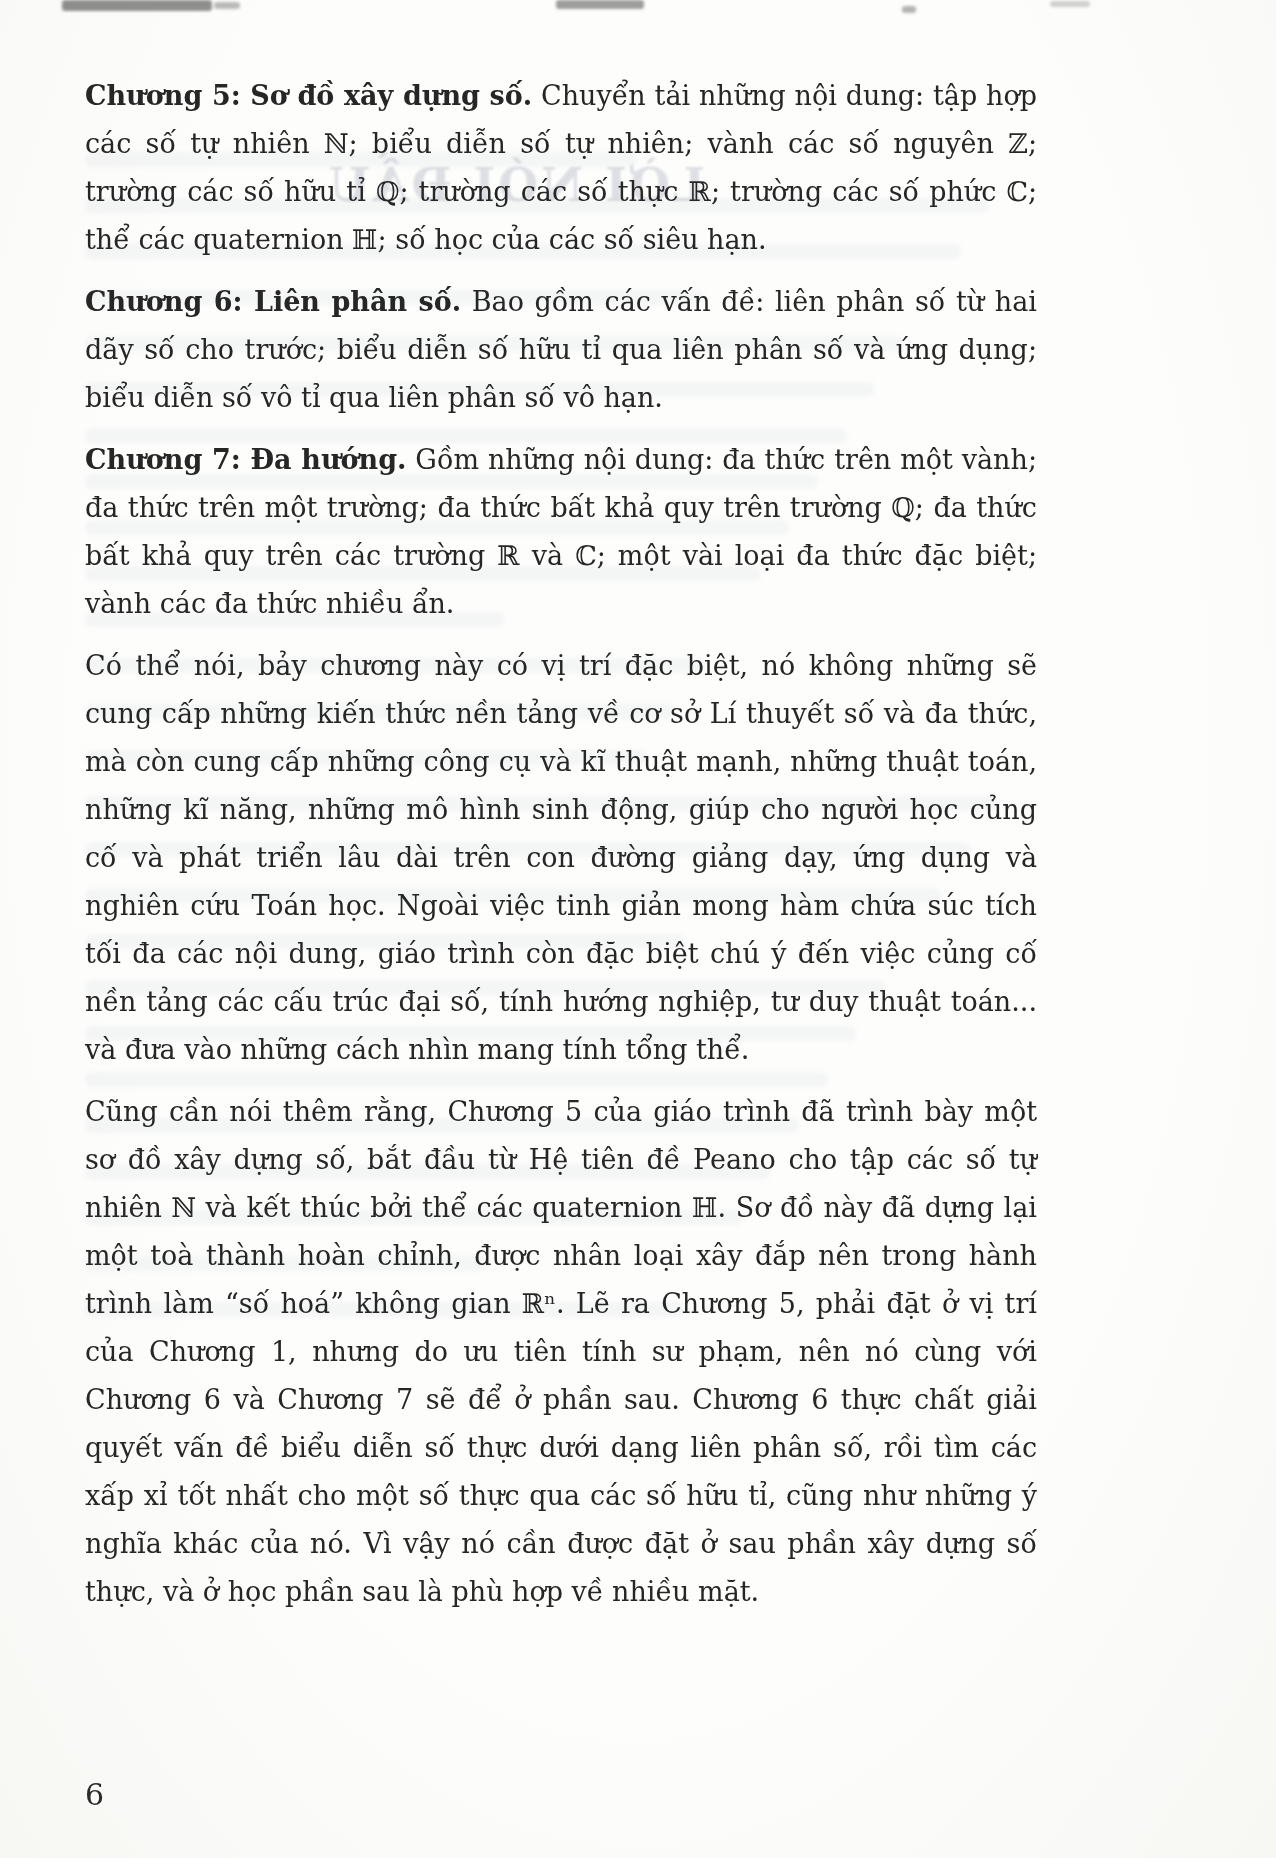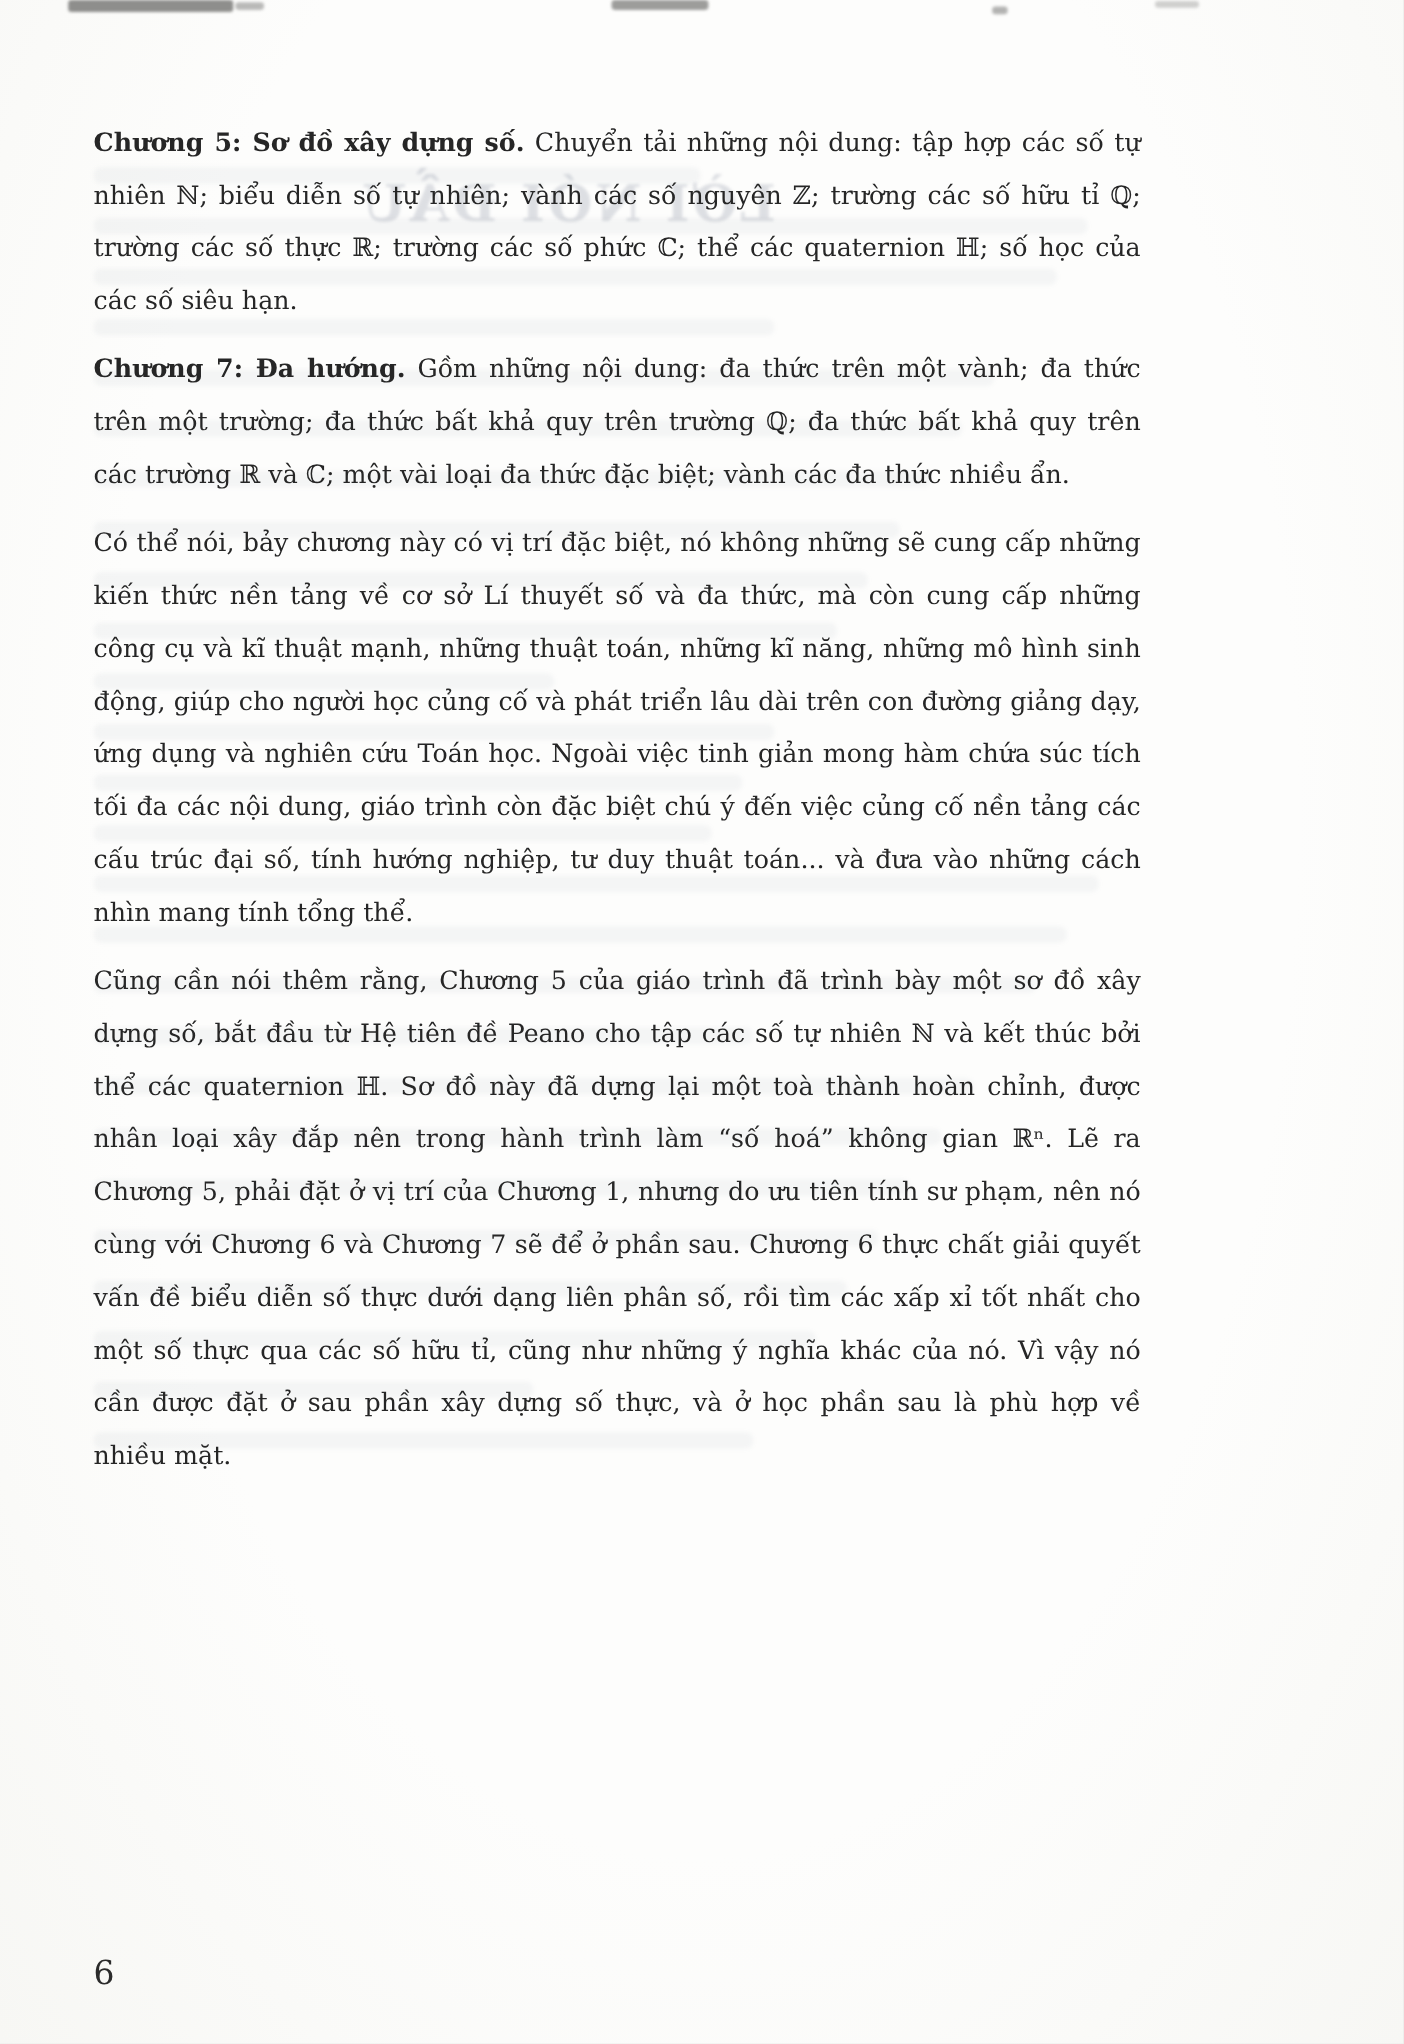--- a/index.html
+++ b/index.html
@@ -66,24 +66,23 @@
   }
 
   
   .content {
     position: absolute;
     left: 85px;
     top: 0;
     width: 952px;
     padding-top: 72px;
     z-index: 1;
-    font-size: 23px;
+    font-size: 27px;
     line-height: 48px;
     text-align: justify;
-    margin-top: 34px;
   }
   .content p {
     margin: 0 0 14px 0;
   }
   .lead {
     font-weight: 700;
   }
 
   .page-number {
     position: absolute;
@@ -134,20 +133,21 @@
         <div class="bt-line" style="top: 1150px; width: 69%;"></div>
         <div class="bt-line" style="top: 1196px; width: 42%;"></div>
         <div class="bt-line" style="top: 1242px; width: 63%;"></div>
       </div>
   </div>
 
   <main class="content">
 
     <p><b class="lead">Chương 5: Sơ đồ xây dựng số.</b> <span>Chuyển tải những nội dung: tập hợp các số tự nhiên ℕ; biểu diễn số tự nhiên; vành các số nguyên ℤ; trường các số hữu tỉ ℚ; trường các số thực ℝ; trường các số phức ℂ; thể các quaternion ℍ; số học của các số siêu hạn.</span></p>
 
+    <p><b class="lead">Chương 6: Liên phân số.</b> <span>Bao gồm các vấn đề: liên phân số từ hai dãy số cho trước; biểu diễn số hữu tỉ qua liên phân số và ứng dụng; biểu diễn số vô tỉ qua liên phân số vô hạn.</span></p>
 
     <p><b class="lead">Chương 7: Đa hướng.</b> <span>Gồm những nội dung: đa thức trên một vành; đa thức trên một trường; đa thức bất khả quy trên trường ℚ; đa thức bất khả quy trên các trường ℝ và ℂ; một vài loại đa thức đặc biệt; vành các đa thức nhiều ẩn.</span></p>
 
     <p><span>Có thể nói, bảy chương này có vị trí đặc biệt, nó không những sẽ cung cấp những kiến thức nền tảng về cơ sở Lí thuyết số và đa thức, mà còn cung cấp những công cụ và kĩ thuật mạnh, những thuật toán, những kĩ năng, những mô hình sinh động, giúp cho người học củng cố và phát triển lâu dài trên con đường giảng dạy, ứng dụng và nghiên cứu Toán học. Ngoài việc tinh giản mong hàm chứa súc tích tối đa các nội dung, giáo trình còn đặc biệt chú ý đến việc củng cố nền tảng các cấu trúc đại số, tính hướng nghiệp, tư duy thuật toán... và đưa vào những cách nhìn mang tính tổng thể.</span></p>
 
     <p><span>Cũng cần nói thêm rằng, Chương 5 của giáo trình đã trình bày một sơ đồ xây dựng số, bắt đầu từ Hệ tiên đề Peano cho tập các số tự nhiên ℕ và kết thúc bởi thể các quaternion ℍ. Sơ đồ này đã dựng lại một toà thành hoàn chỉnh, được nhân loại xây đắp nên trong hành trình làm “số hoá” không gian ℝⁿ. Lẽ ra Chương 5, phải đặt ở vị trí của Chương 1, nhưng do ưu tiên tính sư phạm, nên nó cùng với Chương 6 và Chương 7 sẽ để ở phần sau. Chương 6 thực chất giải quyết vấn đề biểu diễn số thực dưới dạng liên phân số, rồi tìm các xấp xỉ tốt nhất cho một số thực qua các số hữu tỉ, cũng như những ý nghĩa khác của nó. Vì vậy nó cần được đặt ở sau phần xây dựng số thực, và ở học phần sau là phù hợp về nhiều mặt.</span></p>
 
   </main>
 
   <div class="page-number">6</div>

